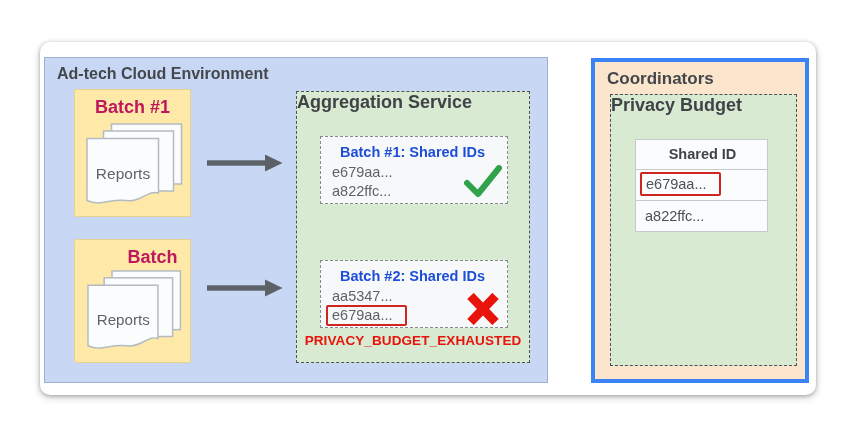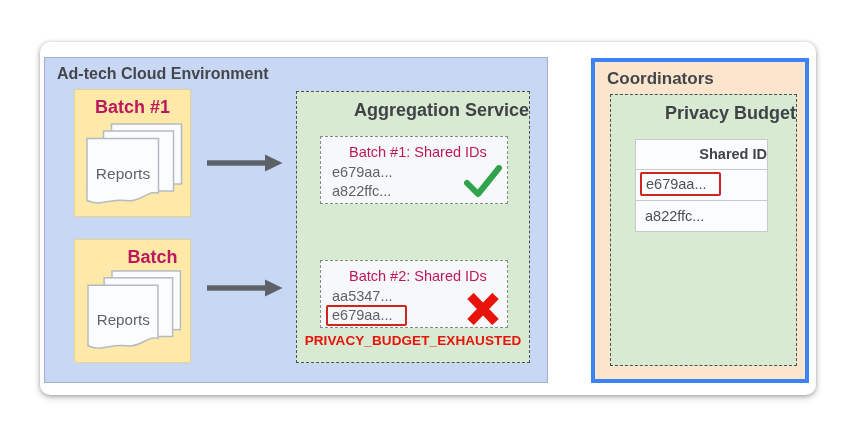--- a/index.html
+++ b/index.html
@@ -28,48 +28,48 @@
            font-size:18px; color:#be185d; }
   .docs-svg { position:absolute; left:7px; top:33px; width:102px; height:90px; }
   .batch2 .docs-svg { top:30px; height:88px; }
 
   .arrow-svg { position:absolute; left:162px; width:76px; height:18px; }
   .arrow1 { top:96px; }
   .arrow2 { top:221px; }
 
   .agg { position:absolute; left:251px; top:33px; width:234px; height:272px;
          background:#d9ead3; border:1.5px dashed #4d5156; box-sizing:border-box; }
-  .panel-title { text-align:right; margin-top:8px; font-size:18px;
+  .panel-title { text-align:left; margin-top:0; font-size:18px;
          font-weight:bold; color:#3f4347; }
 
   .result { position:absolute; left:23px; width:188px; height:68px;
             background:#f7f8fa; border:1.5px dashed #85898e; box-sizing:border-box; }
   .result1 { top:44px; }
   .result2 { top:168px; }
-  .result-heading { position:absolute; left:28px; top:7px; font-size:14.5px;
-            font-weight:normal; color:#be185d; white-space:nowrap; }
+  .result-heading { position:absolute; left:19px; top:7px; font-size:14.5px;
+            font-weight:bold; color:#1d4ed8; white-space:nowrap; }
   .id-line { position:absolute; left:11px; font-size:14.5px; color:#5f6368;
             white-space:nowrap; }
   .id1 { top:27px; }
   .id2 { top:46px; }
   .red-frame { display:inline-block; border:2.5px solid #cf2520; border-radius:2px;
             padding:0 13px 1px 4px; margin:-2px 0 0 -6px; }
   .check-svg { position:absolute; right:5px; top:28px; width:38px; height:33px; }
   .x-svg { position:absolute; right:7px; top:32px; width:34px; height:32px; }
   .error-label { position:absolute; left:0; top:241px; width:100%;
             text-align:center; font-size:13.5px; font-weight:bold;
             color:#e8130a; letter-spacing:0.1px; }
 
   .privacy { position:absolute; left:15px; top:32px; width:187px; height:272px;
             background:#d9ead3; border:1.5px dashed #4d5156; box-sizing:border-box; }
   .pb-table { position:absolute; left:24px; top:45px; width:133px; }
   .pb-cell { box-sizing:border-box; background:#fbfcfd; border:1px solid #c6cacd;
             margin-top:-1px; height:32px; line-height:30px; font-size:14.5px;
             color:#4d5156; padding-left:9px; white-space:nowrap; }
-  .pb-header { font-weight:bold; text-align:right; padding-left:2px;
+  .pb-header { font-weight:bold; text-align:center; padding-left:2px;
             color:#3f4347; height:31px; line-height:29px; }
   .red-frame-cell { display:inline-block; border:2px solid #cf2520; border-radius:2px;
             line-height:20px; padding:0 13px 0 4px; margin-left:-5px;
             vertical-align:1px; }
 </style>
 </head>
 <body>
 
 <div class="stage">
   <div class="canvas">

